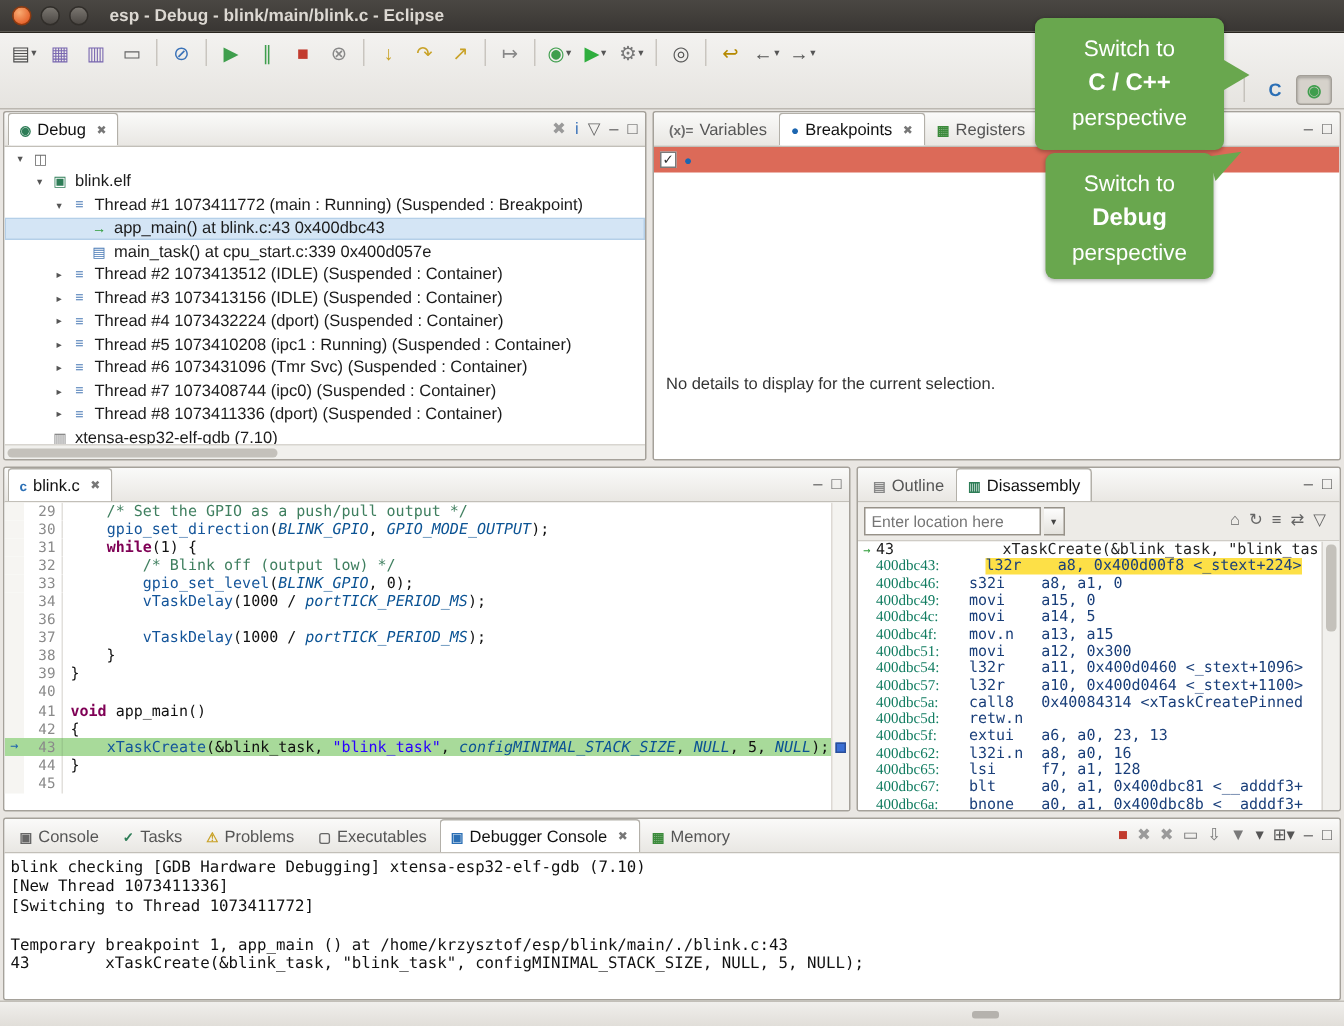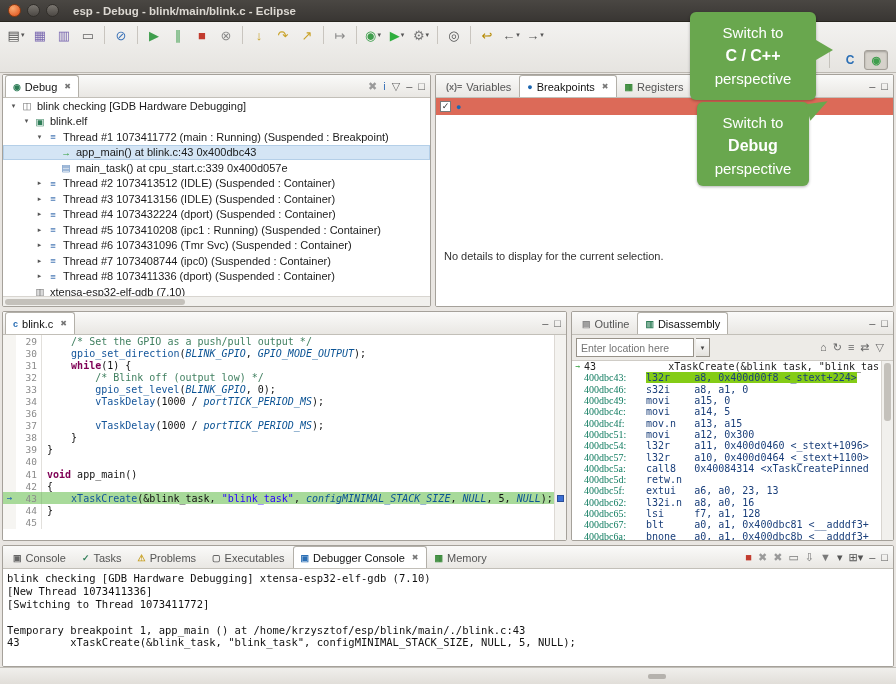--- a/index.html
+++ b/index.html
@@ -76,21 +76,21 @@
 
   
   .disasm-bar{height:26px;background:#edebe7;border-bottom:1px solid #cfccc6;display:flex;align-items:center;padding:0 4px;gap:2px;flex:none;}
   .loc-input{width:118px;height:19px;border:1px solid #979289;background:#fff;font-size:10.5px;padding:0 4px;color:#555;font-family:"Liberation Sans",sans-serif;}
   .combo-dd{width:14px;height:19px;border:1px solid #979289;border-left:none;background:linear-gradient(#fdfdfd,#e4e2dd);font-size:7px;display:flex;align-items:center;justify-content:center;color:#444;}
   .disasm-body{position:absolute;left:0;top:0;right:12px;bottom:0;overflow:hidden;font-family:"DejaVu Sans Mono",monospace;font-size:10px;}
   .dis-row{height:11.3px;display:flex;align-items:center;white-space:pre;}
   .dis-margin{width:12px;flex:none;text-align:center;color:#2f9d3a;font-size:8px;}
   .dis-addr{width:62px;flex:none;color:#0f7b5f;font-family:Liberation Serif, serif;}
   .dis-code{color:#1a3f7a;}
-  .dis-row.current .dis-code{background:#84cc16;}
+  .dis-row.current .dis-code{background:#fde047;margin-left:11px;}
   .dis-src{color:#222;}
   .vscroll{position:absolute;right:0;top:0;bottom:0;width:12px;background:#f1f0ed;border-left:1px solid #d8d5d0;}
   .vthumb{position:absolute;left:2px;top:2px;width:7px;height:58px;background:#c4c1bb;border-radius:3px;}
 
   
   .console-lines{padding:3px 4px;}
   .console-line{height:12.8px;font-family:"DejaVu Sans Mono",monospace;font-size:10.5px;white-space:pre;color:#111;display:flex;align-items:center;}
 
   
   .statusbar{position:absolute;left:0;right:0;bottom:0;height:17px;background:linear-gradient(#f0efec,#e1ded9);border-top:1px solid #c2bfb8;}
@@ -228,21 +228,20 @@
         <span class="view-tool" style="color: rgb(58, 114, 184);">i</span>
         <span class="view-tool" style="color: rgb(102, 102, 102);">▽</span>
         <span class="view-tool" style="color: rgb(85, 85, 85);">–</span>
         <span class="view-tool" style="color: rgb(85, 85, 85);">□</span>
       </div>
   </div>
   <div class="panel-body">
       <div class="tree-row" style="padding-left: 4px;">
         <span class="twisty">▾</span>
         <span class="node-icon" style="color: rgb(107, 107, 107);">◫</span>
-        <span class="node-label">blink checking [GDB Hardware Debugging]</span>
       </div>
       <div class="tree-row" style="padding-left: 17px;">
         <span class="twisty">▾</span>
         <span class="node-icon" style="color: rgb(46, 125, 87);">▣</span>
         <span class="node-label">blink.elf</span>
       </div>
       <div class="tree-row" style="padding-left: 30px;">
         <span class="twisty">▾</span>
         <span class="node-icon" style="color: rgb(74, 122, 181);">≡</span>
         <span class="node-label">Thread #1 1073411772 (main : Running) (Suspended : Breakpoint)</span>

